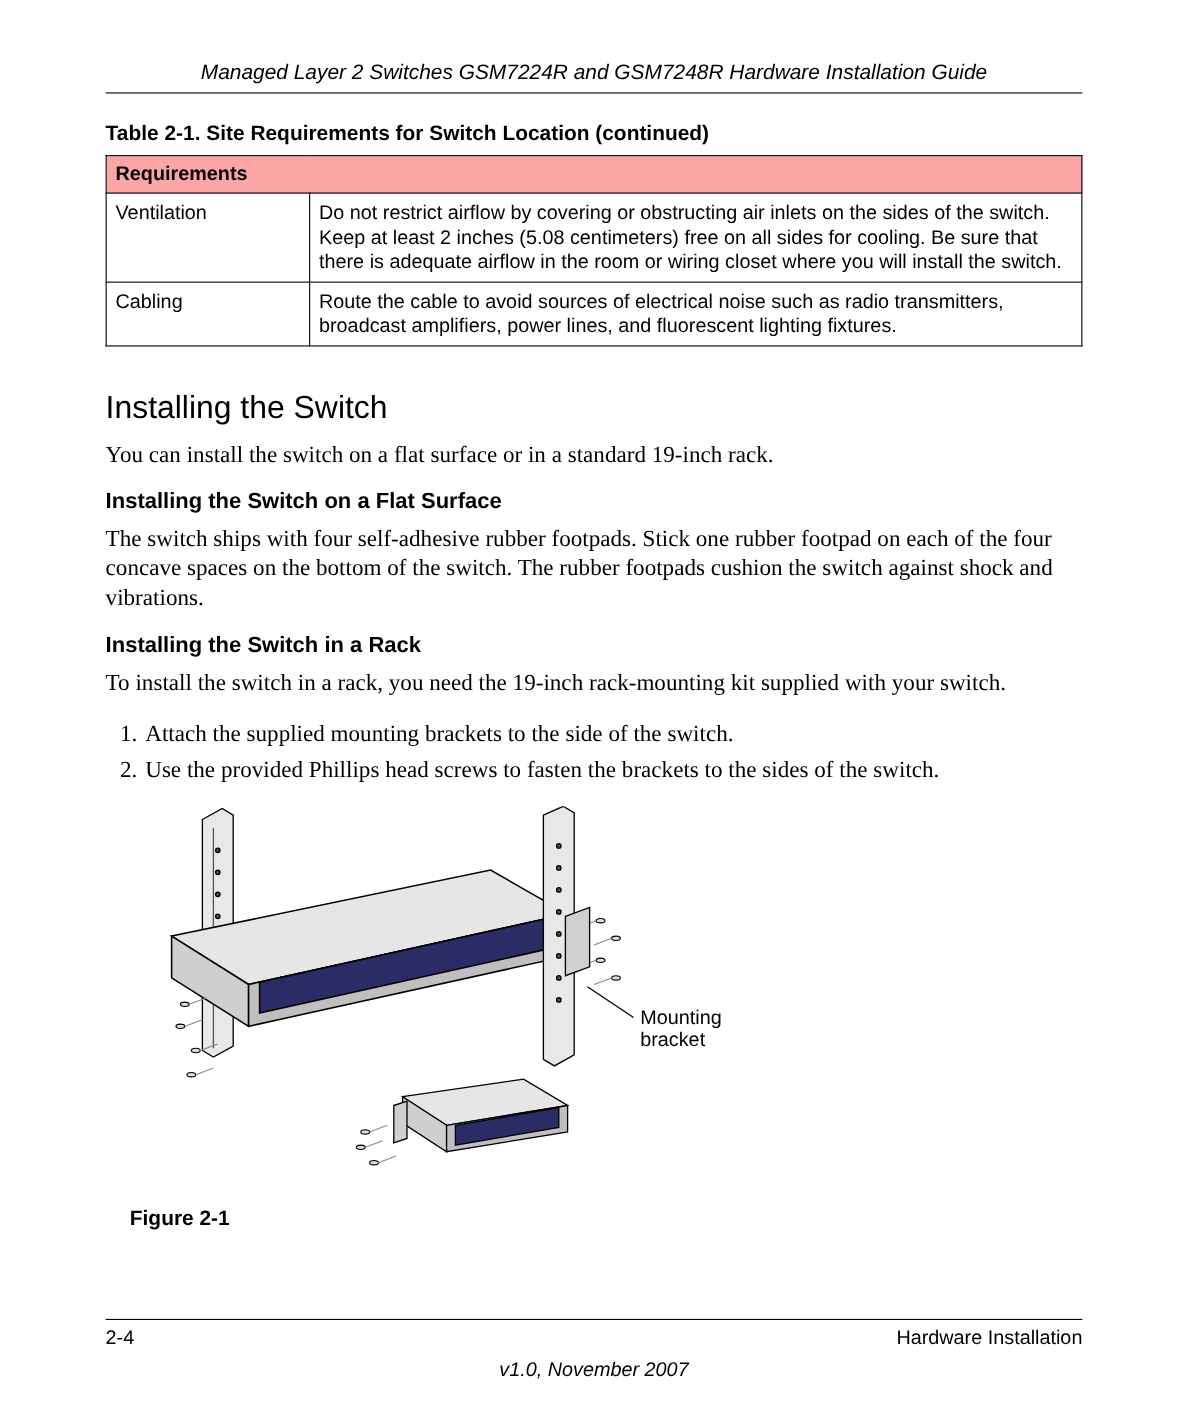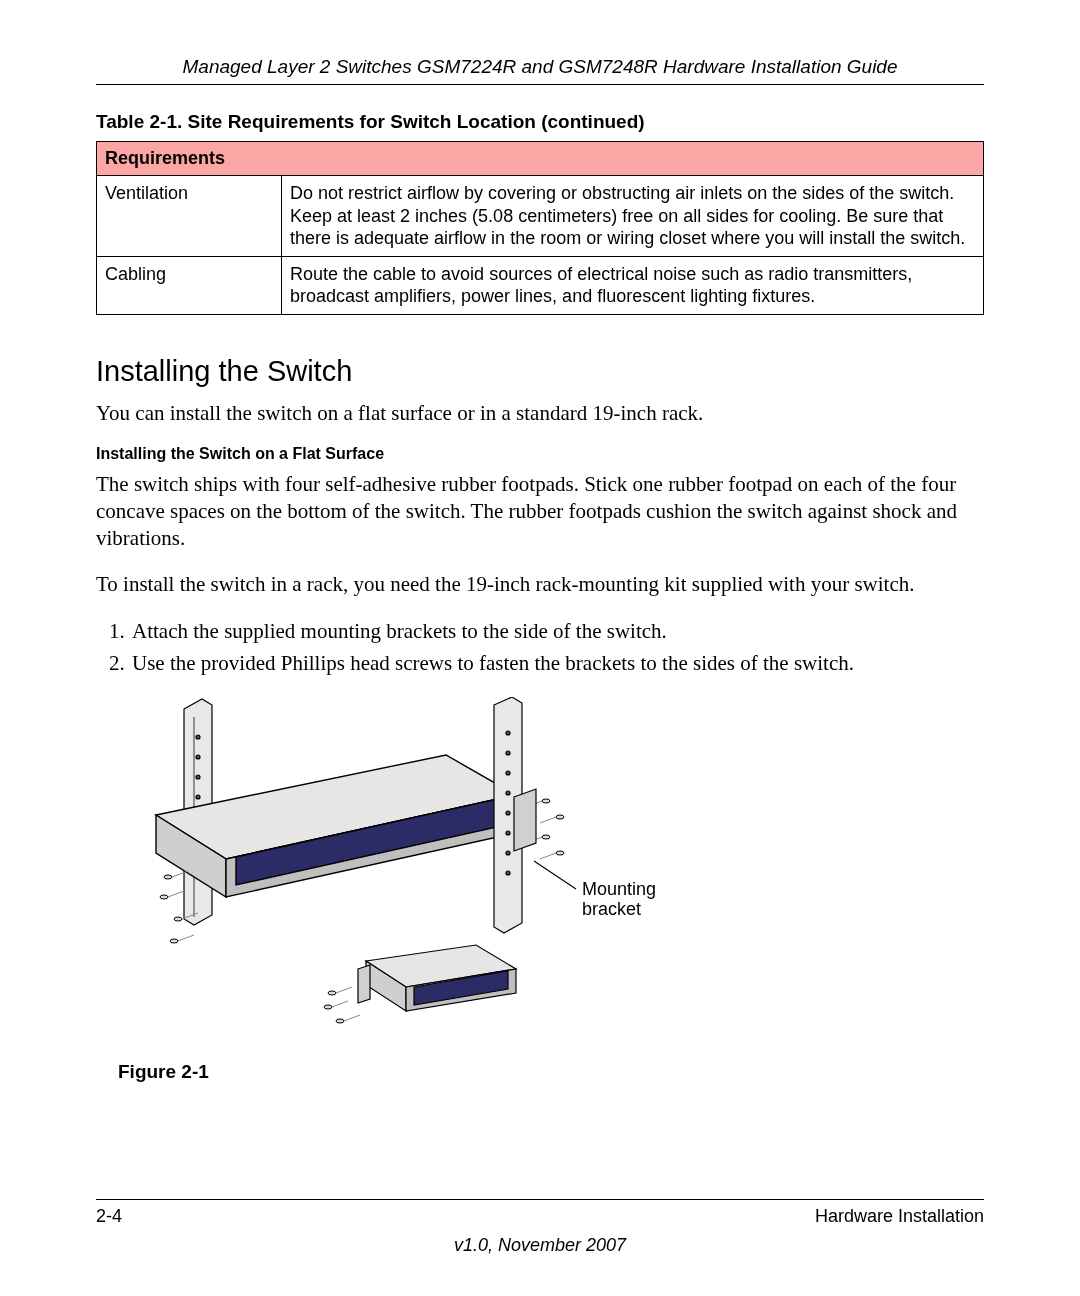--- a/index.html
+++ b/index.html
@@ -65,21 +65,21 @@
     margin: 40px 0 12px 0;
   }
   p.body {
     font-size: 21px;
     line-height: 1.3;
     margin: 8px 0 18px 0;
   }
   h2.subsection {
     font-family: Arial, Helvetica, sans-serif;
     font-weight: bold;
-    font-size: 16px;
+    font-size: 20px;
     margin: 10px 0 8px 0;
   }
   ol.steps {
     font-size: 21px;
     line-height: 1.45;
     margin: 8px 0 16px 0;
     padding-left: 34px;
   }
   ol.steps li {
     padding-left: 2px;
@@ -150,20 +150,21 @@
       </tr>
     </tbody>
   </table>
 
   <h1 class="section">Installing the Switch</h1>
   <p class="body">You can install the switch on a flat surface or in a standard 19-inch rack.</p>
 
   <h2 class="subsection">Installing the Switch on a Flat Surface</h2>
   <p class="body">The switch ships with four self-adhesive rubber footpads. Stick one rubber footpad on each of the four concave spaces on the bottom of the switch. The rubber footpads cushion the switch against shock and vibrations.</p>
 
+  <h2 class="subsection">Installing the Switch in a Rack</h2>
   <p class="body">To install the switch in a rack, you need the 19-inch rack-mounting kit supplied with your switch.</p>
 
   <ol class="steps">
     <li>Attach the supplied mounting brackets to the side of the switch.</li>
     <li>Use the provided Phillips head screws to fasten the brackets to the sides of the switch.</li>
   </ol>
 
   <div class="figure-wrap">
     <svg width="560" height="350" viewBox="0 0 560 350">
 

